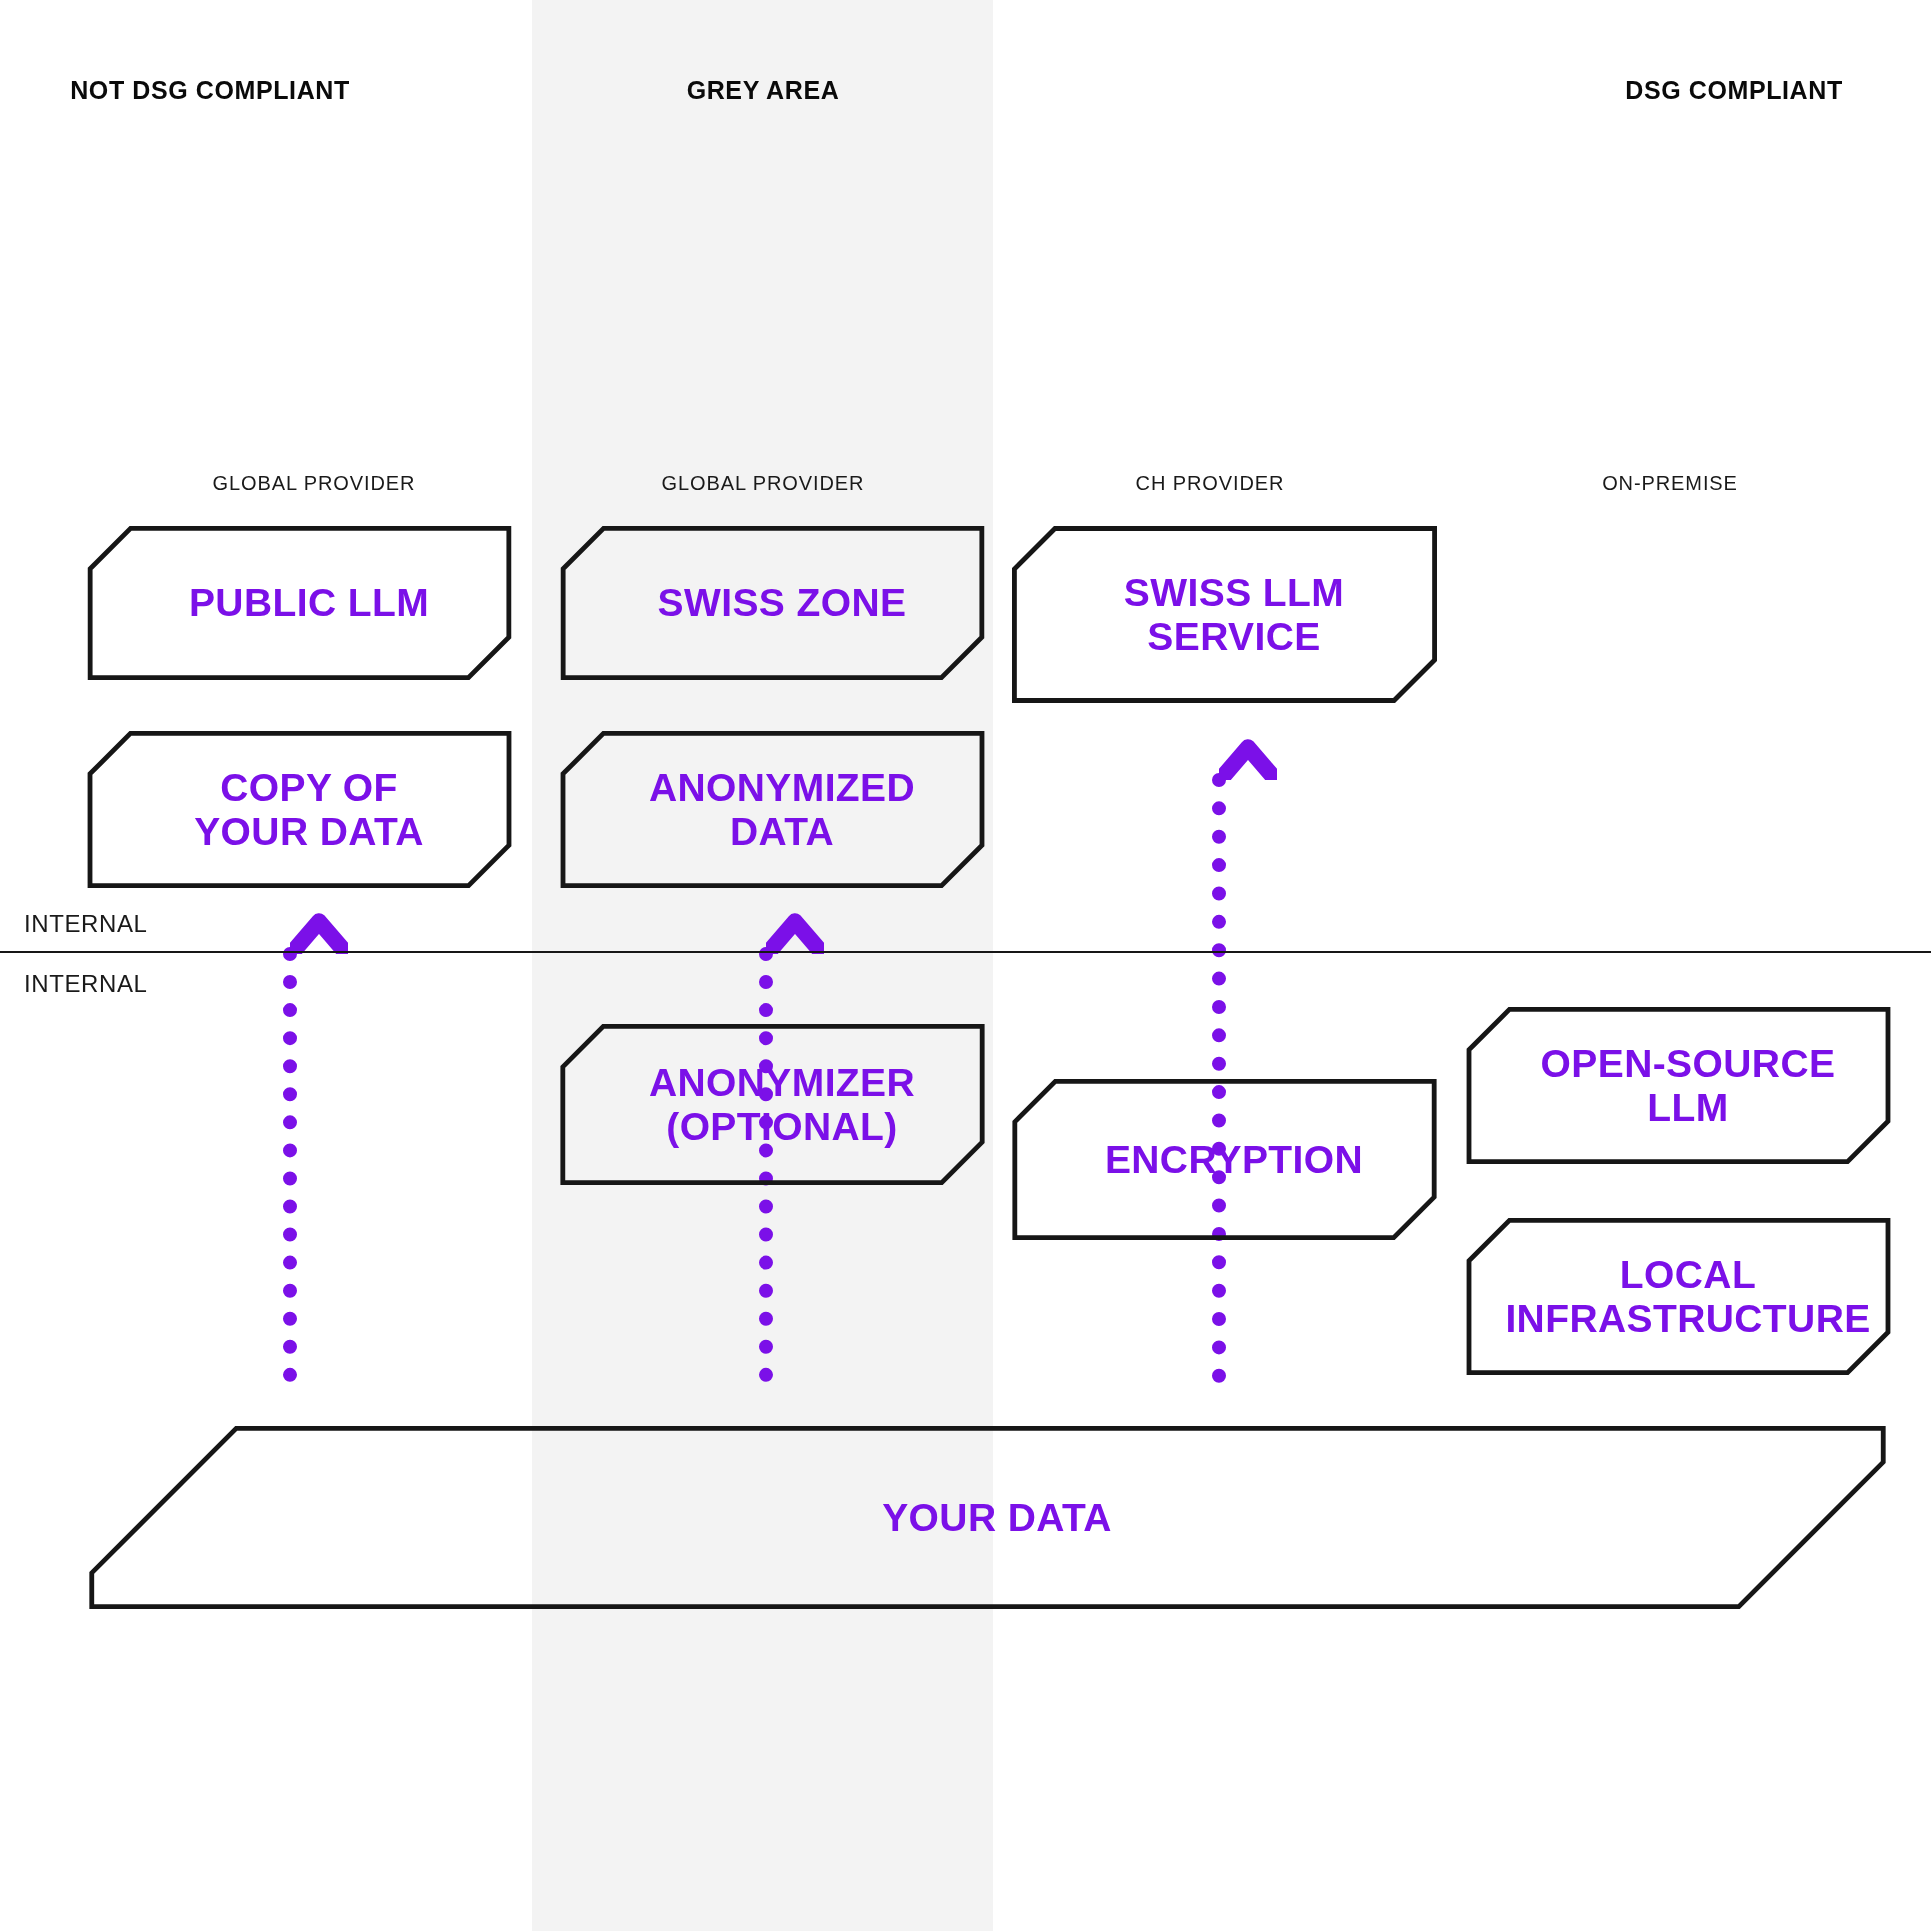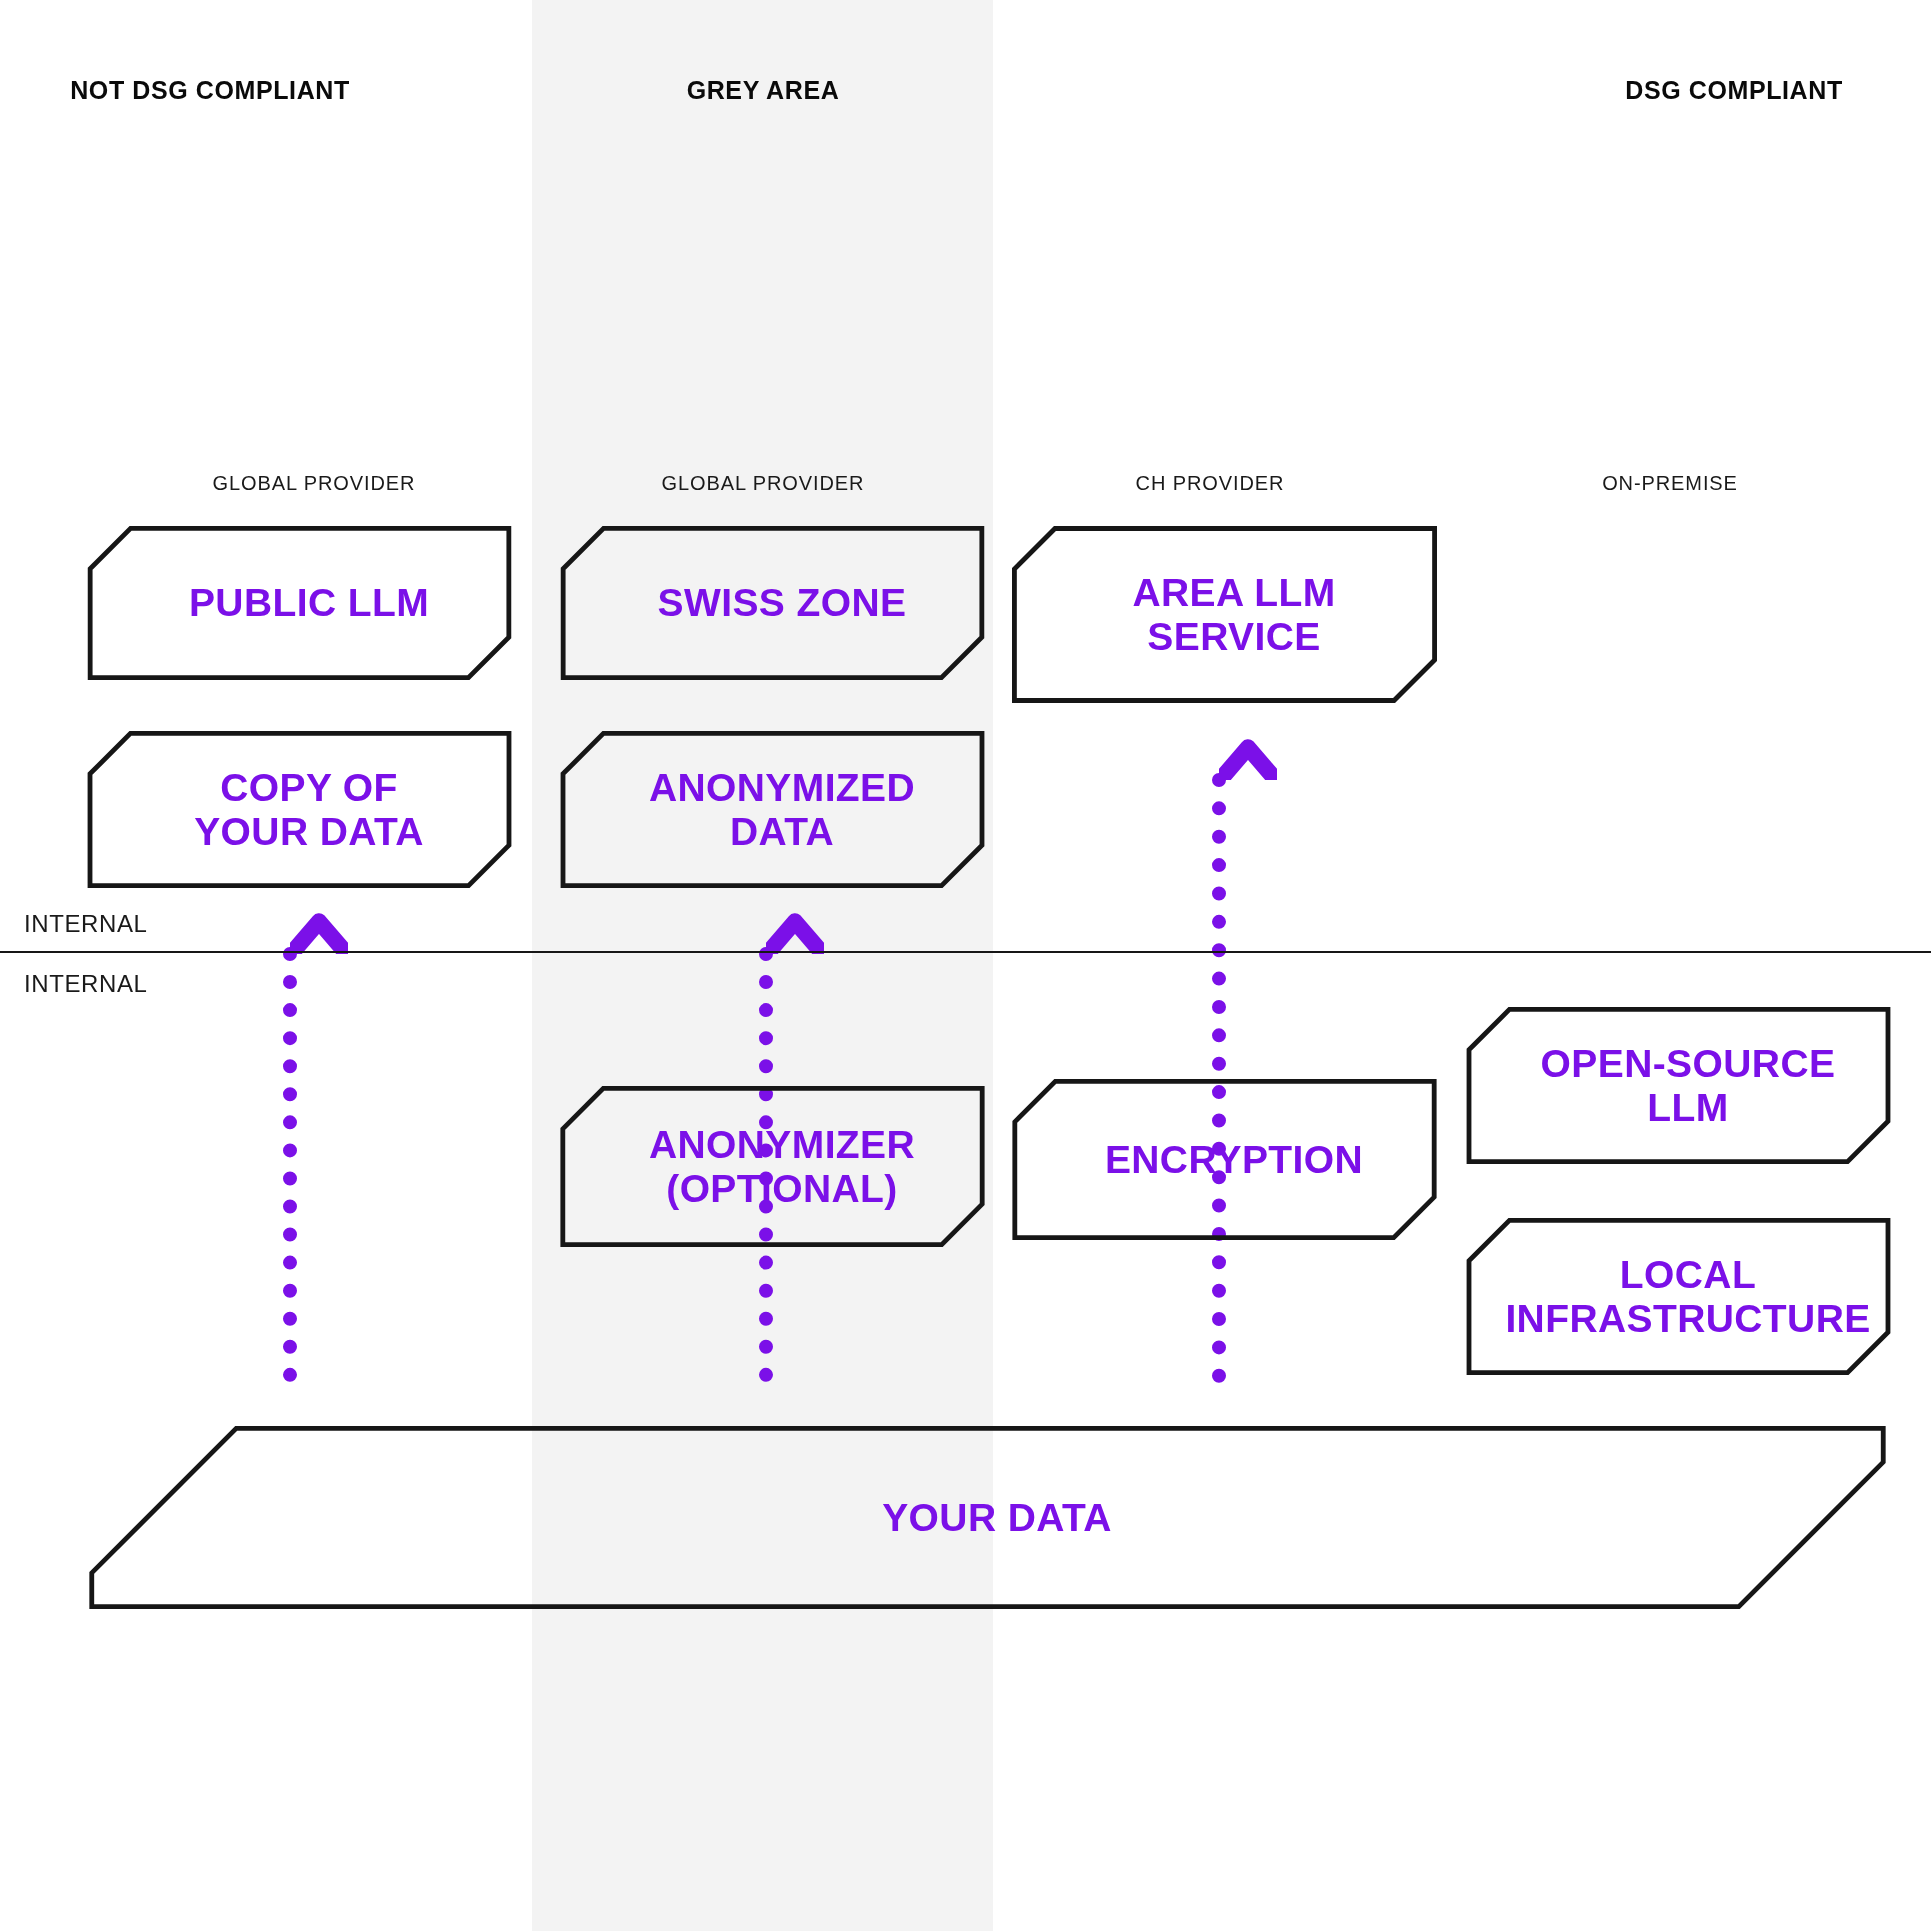--- a/index.html
+++ b/index.html
@@ -160,24 +160,24 @@
     <div class="bshape"><svg width="425" height="157" viewBox="0 0 440 163" xmlns="http://www.w3.org/2000/svg">
           <polygon points="44.5,2.5 437.5,2.5 437.5,118.5 395.5,160.5 2.5,160.5 2.5,44.5" fill="none" stroke="#161616" stroke-width="5" stroke-linejoin="miter"></polygon>
         </svg></div>
     <div class="blabel">ANONYMIZED
 DATA</div>
   </div>
   <div class="box" id="box-4" style="left: 1012px; top: 526px; width: 425px; height: 177px;">
     <div class="bshape"><svg width="425" height="177" viewBox="0 0 440 183" xmlns="http://www.w3.org/2000/svg">
           <polygon points="44.5,2.5 437.5,2.5 437.5,138.5 395.5,180.5 2.5,180.5 2.5,44.5" fill="none" stroke="#161616" stroke-width="5" stroke-linejoin="miter"></polygon>
         </svg></div>
-    <div class="blabel">AREA LLM
+    <div class="blabel">SWISS LLM
 SERVICE</div>
   </div>
-  <div class="box" id="box-5" style="left: 560px; top: 1086px; width: 425px; height: 161px;">
+  <div class="box" id="box-5" style="left: 560px; top: 1024px; width: 425px; height: 161px;">
     <div class="bshape"><svg width="425" height="161" viewBox="0 0 440 167" xmlns="http://www.w3.org/2000/svg">
           <polygon points="44.5,2.5 437.5,2.5 437.5,122.5 395.5,164.5 2.5,164.5 2.5,44.5" fill="none" stroke="#161616" stroke-width="5" stroke-linejoin="miter"></polygon>
         </svg></div>
     <div class="blabel">ANONYMIZER
 (OPTIONAL)</div>
   </div>
   <div class="box" id="box-6" style="left: 1012px; top: 1079px; width: 425px; height: 161px;">
     <div class="bshape"><svg width="425" height="161" viewBox="0 0 440 167" xmlns="http://www.w3.org/2000/svg">
           <polygon points="44.5,2.5 437.5,2.5 437.5,122.5 395.5,164.5 2.5,164.5 2.5,44.5" fill="none" stroke="#161616" stroke-width="5" stroke-linejoin="miter"></polygon>
         </svg></div>

